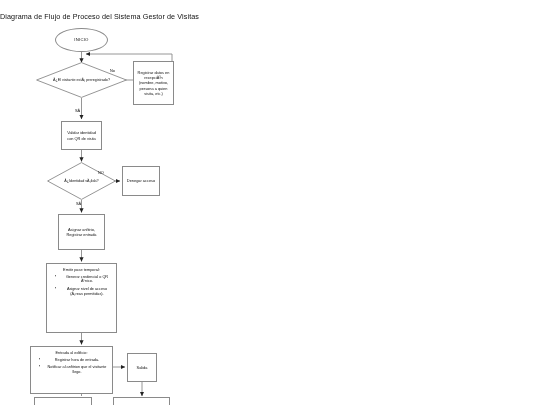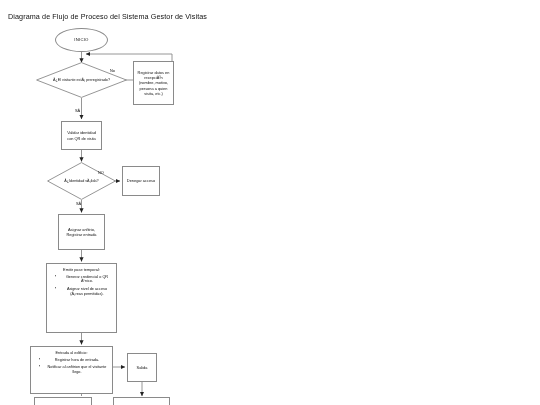--- a/index.html
+++ b/index.html
@@ -17,21 +17,21 @@
   }
   #canvas {
     position: absolute;
     left: 0;
     top: 0;
     width: 540px;
     height: 405px;
   }
   .title {
     position: absolute;
-    left: 8px;
+    left: 0;
     top: 12px;
     font-size: 7.2px;
     line-height: 9px;
     color: #111111;
     white-space: nowrap;
     letter-spacing: 0.1px;
   }
   svg.edges {
     position: absolute;
     left: 0;

